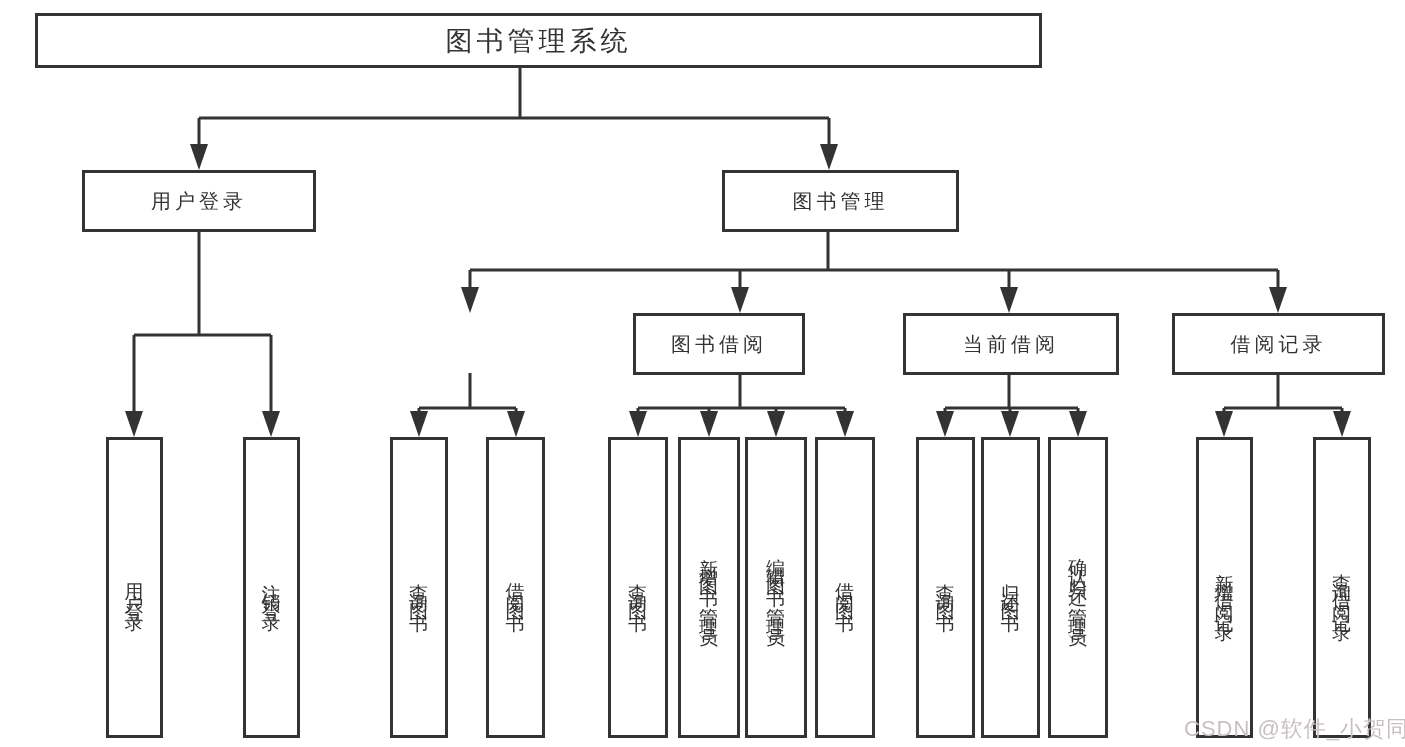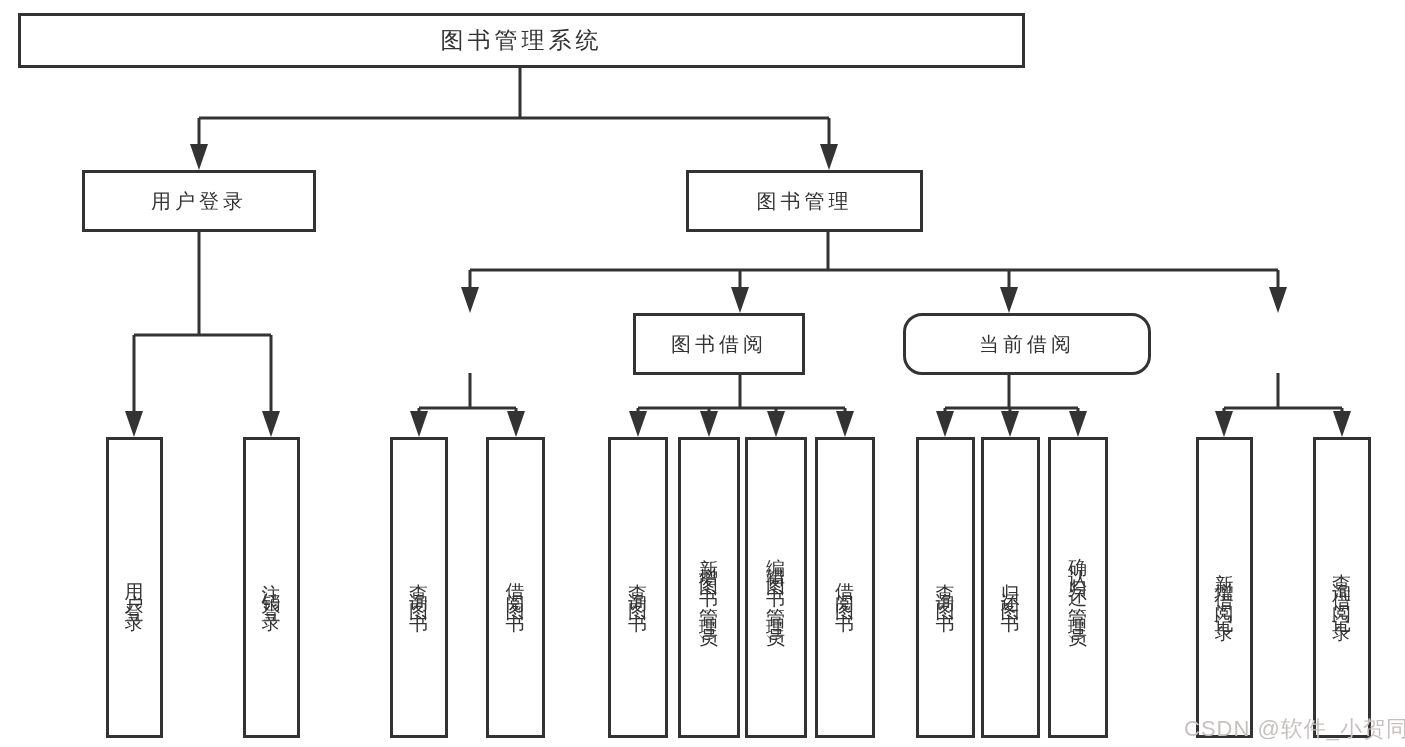--- a/index.html
+++ b/index.html
@@ -31,25 +31,25 @@
     align-items: center;
     justify-content: center;
     z-index: 2;
   }
   .hnode {
     font-size: 20px;
     letter-spacing: 4px;
     white-space: nowrap;
   }
   .root-node {
-    left: 18px;
+    left: 35px;
     top: 13px;
     width: 1007px;
     height: 55px;
-    font-size: 23px;
+    font-size: 27px;
   }
   .lvl2 { top: 170px; height: 62px; }
   .lvl3 { top: 313px; height: 62px; }
   .vnode {
     top: 437px;
     height: 301px;
   }
   .vtext {
     writing-mode: vertical-rl;
     text-orientation: mixed;
@@ -129,24 +129,25 @@
     <g>
       <path d="M1278,373 V408 M1224,408 H1342 M1224,408 V416 M1342,408 V416"></path>
       <polygon points="1215,411 1233,411 1224,437"></polygon>
       <polygon points="1333,411 1351,411 1342,437"></polygon>
     </g>
   </svg>
 
   <div class="node hnode root-node">图书管理系统</div>
 
   <div class="node hnode lvl2" style="left:82px;width:234px;">用户登录</div>
-  <div class="node hnode lvl2" style="left:686px;width:237px;">图书管理</div>
+  <div class="node hnode lvl2" style="left:722px;width:237px;">图书管理</div>
 
   <div class="node hnode lvl3" style="left:633px;width:172px;">图书借阅</div>
-  <div class="node hnode lvl3" style="left:903px;width:248px;border-radius:19px;">当前借阅</div>
+  <div class="node hnode lvl3" style="left:903px;width:216px;">当前借阅</div>
+  <div class="node hnode lvl3" style="left:1172px;width:213px;">借阅记录</div>
 
   <div class="node vnode" style="left:106px;width:57px;">
     <span class="vtext">用户登录</span>
   </div>
   <div class="node vnode" style="left:243px;width:57px;">
     <span class="vtext">注销登录</span>
   </div>
 
   <div class="node vnode" style="left:390px;width:58px;">
     <span class="vtext">查询图书</span>

